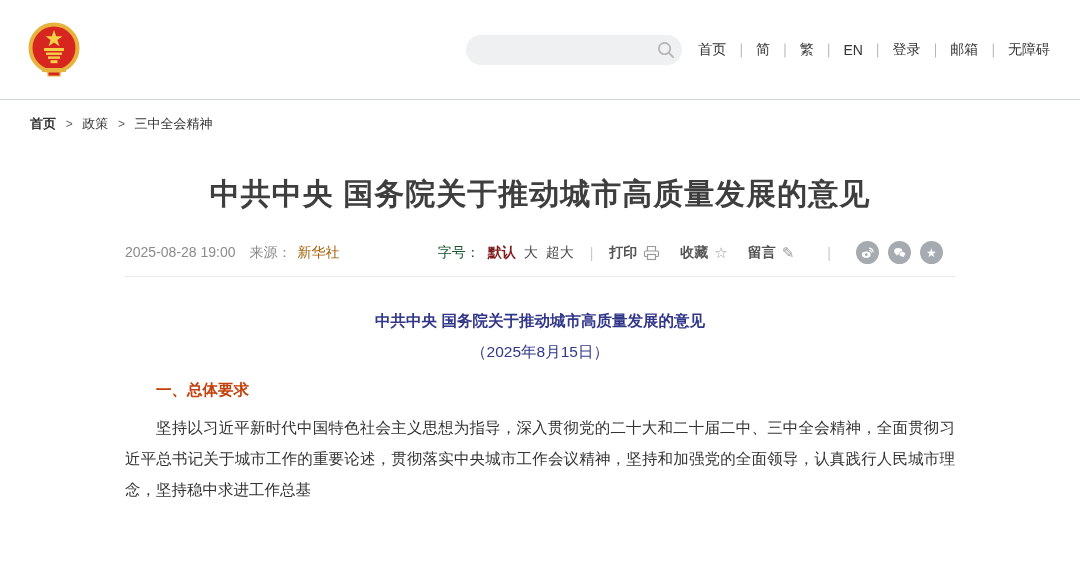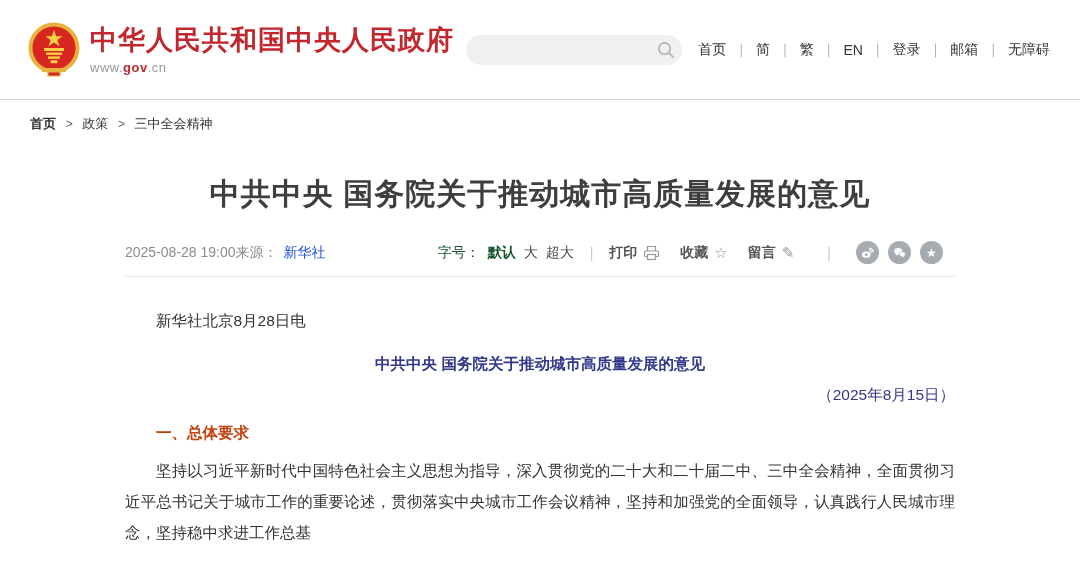--- a/index.html
+++ b/index.html
@@ -76,26 +76,26 @@
   }
 
   .meta-row {
     margin-top: 26px;
     display: flex;
     align-items: center;
     font-size: 14px;
     color: #8b8b8b;
   }
   .meta-left { display: flex; align-items: flex-start; white-space: nowrap; }
-  .meta-left .m-source-label { }
-  .meta-left .m-source { margin-left: 6px; color: #1d4ed8; text-decoration: none; cursor: pointer; }
+  .meta-left .m-source-label { margin-left: 14px; }
+  .meta-left .m-source { margin-left: 6px; color: #a16207; text-decoration: none; cursor: pointer; }
   .meta-right { margin-left: auto; display: flex; align-items: center; white-space: nowrap; padding-right: 12px; }
   .fz-label { color: #14532d; }
   .fz-opt { margin-left: 8px; color: #4a4a4a; cursor: pointer; }
-  .fz-opt.active { color: #14532d; font-weight: bold; font-family: Liberation Mono, monospace; }
+  .fz-opt.active { color: #7f1d1d; font-weight: bold; font-family: Liberation Mono, monospace; }
   .m-sep { margin: 0 16px; color: #c9c9c9; }
   .tool-item { display: flex; align-items: center; margin-right: 20px; color: #555; cursor: pointer; font-weight: bold; }
   .tool-item:last-of-type { margin-right: 17px; }
   .tool-item .t-icon { margin-left: 6px; display: flex; align-items: center; color: #9a9a9a; font-size: 15px; }
   .share-group { display: flex; align-items: center; }
   .share-circle {
     width: 23px; height: 23px; border-radius: 50%;
     background: #a6abb1; margin-left: 9px;
     display: flex; align-items: center; justify-content: center;
     cursor: pointer;
@@ -106,21 +106,21 @@
 
   .article-body { margin-top: 28px; font-size: 15.5px; line-height: 31px; color: #333; }
   .dateline { text-indent: 2em; }
   .doc-title {
     margin-top: 12px;
     text-align: center;
     font-weight: bold;
     color: #323789;
     font-size: 15.5px;
   }
-  .doc-date { text-align: right; color: #323789; }
+  .doc-date { text-align: center; color: #323789; }
   .body-para { margin-top: 10px; text-indent: 2em; text-align: justify; }
   .section-heading {
     margin-top: 7px;
     text-indent: 2em;
     font-size: 15.5px;
     font-weight: bold;
     color: #c2410c;
   }
   .body-para.last { margin-top: 7px; }
 </style>
@@ -132,24 +132,20 @@
     <svg class="emblem" viewBox="0 0 52 56" aria-hidden="true">
       <circle cx="26" cy="26" r="23.5" fill="#d7261f" stroke="#e8b33c" stroke-width="4"></circle>
       <polygon fill="#f7d048" points="26,8 28.2,14.2 34.5,14.2 29.4,18 31.4,24.2 26,20.4 20.6,24.2 22.6,18 17.5,14.2 23.8,14.2"></polygon>
       <rect x="16" y="26" width="20" height="3" fill="#f7d048"></rect>
       <rect x="18" y="30.5" width="16" height="2.4" fill="#f7d048"></rect>
       <rect x="20" y="34.4" width="12" height="2.4" fill="#f7d048"></rect>
       <rect x="22.5" y="38.2" width="7" height="3" fill="#f7d048"></rect>
       <path d="M14 46 h24 v4 h-24 z" fill="#e8b33c"></path>
       <path d="M20 50 h12 v4 h-12 z" fill="#d7261f" stroke="#e8b33c" stroke-width="1.2"></path>
     </svg>
-    <div class="brand-col">
-      <div class="site-title">中华人民共和国中央人民政府</div>
-      <div class="site-url"><span>www.</span><span class="u-gov">gov</span><span>.cn</span></div>
-    </div>
   </div>
 
   <div class="header-right">
     <div class="search-box">
       <input class="search-input" type="text" style="">
       <button class="search-btn">
         <svg width="19" height="19" viewBox="0 0 20 20" aria-hidden="true">
           <circle cx="9" cy="9" r="6" stroke="#b3b3b3" stroke-width="1.8" fill="none"></circle>
           <line x1="13.6" y1="13.6" x2="18" y2="18" stroke="#b3b3b3" stroke-width="1.8" stroke-linecap="round"></line>
         </svg>
@@ -241,19 +237,18 @@
         <a class="share-circle">
           <span class="star-glyph">★</span>
         </a>
       </div>
     </div>
   </div>
 
   <hr class="meta-divider">
 
   <div class="article-body">
-    <p class="dateline">新华社北京8月28日电</p>
     <p class="doc-title">中共中央 国务院关于推动城市高质量发展的意见</p>
     <p class="doc-date">（2025年8月15日）</p>
     <h3 class="section-heading">一、总体要求</h3>
     <p class="body-para last">坚持以习近平新时代中国特色社会主义思想为指导，深入贯彻党的二十大和二十届二中、三中全会精神，全面贯彻习近平总书记关于城市工作的重要论述，贯彻落实中央城市工作会议精神，坚持和加强党的全面领导，认真践行人民城市理念，坚持稳中求进工作总基</p>
   </div>
 </main>
 
 </body></html>

